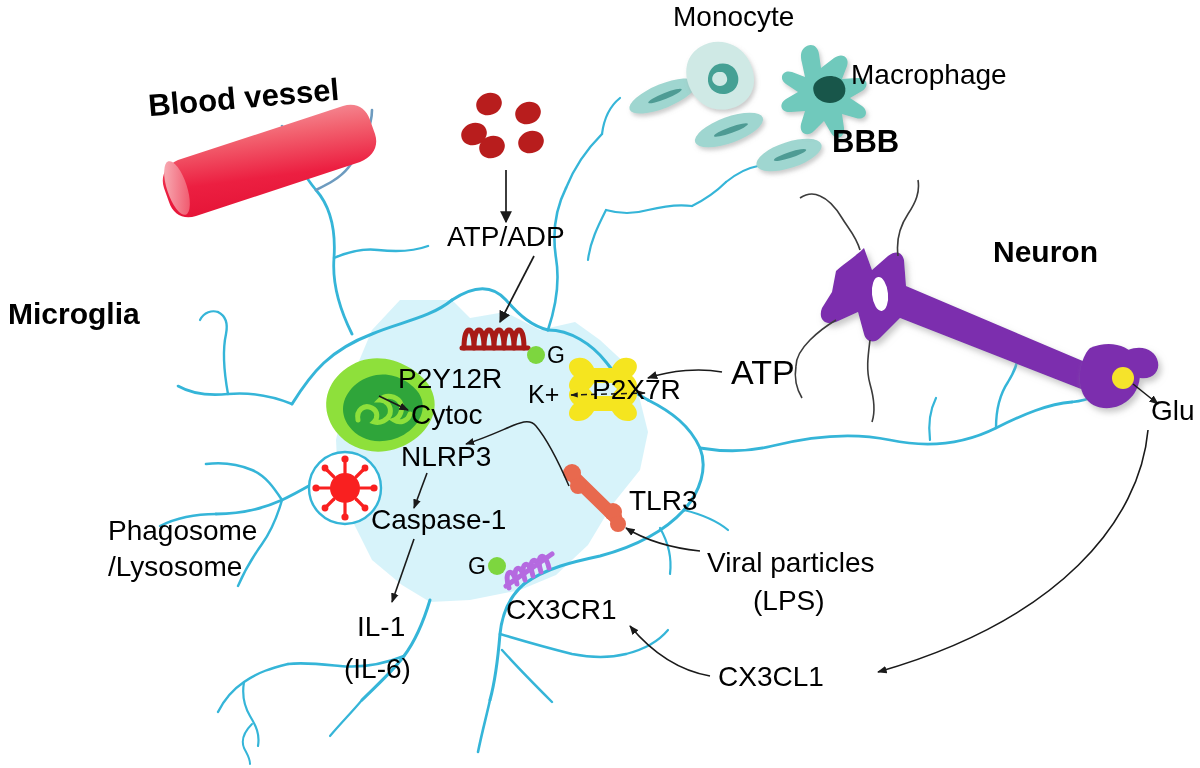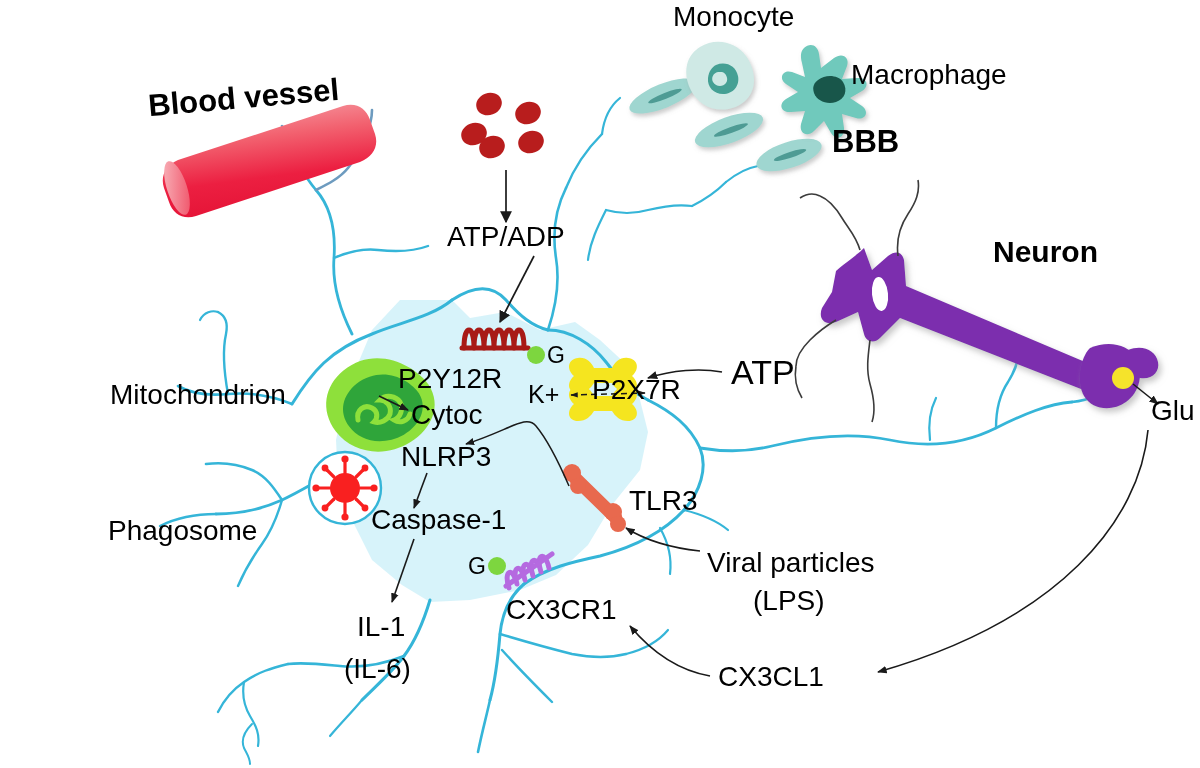--- a/index.html
+++ b/index.html
@@ -312,20 +312,21 @@
     <g>
       <path d="M1148,430 C1140,520 1060,620 878,672" fill="none" stroke="#1a1a1a" stroke-width="1.6" marker-end="url(#arrowHeadSm)"></path>
     </g>
     <g>
       <path d="M1133,384 L1158,404" fill="none" stroke="#1a1a1a" stroke-width="1.6" marker-end="url(#arrowHeadSm)"></path>
     </g>
   </svg>
 
   <div class="lbl bold-lbl" style="left:148px; top:82px; font-size:31px; transform:rotate(-5deg);">Blood vessel</div>
 
+  <div class="lbl bold-lbl" style="left:8px; top:298px; font-size:30px;">Microglia</div>
 
   <div class="lbl" style="left:673px; top:2px; font-size:28px;">Monocyte</div>
 
   <div class="lbl" style="left:851px; top:60px; font-size:28px;">Macrophage</div>
 
   <div class="lbl bold-lbl" style="left:832px; top:126px; font-size:31px;">BBB</div>
 
   <div class="lbl bold-lbl" style="left:981px; top:236px; font-size:30px;margin-left:12px;">Neuron</div>
 
   <div class="lbl" style="left:447px; top:222px; font-size:28px;">ATP/ADP</div>
@@ -333,30 +334,30 @@
   <div class="lbl" style="left:398px; top:364px; font-size:28px;">P2Y12R</div>
 
   <div class="lbl" style="left:547px; top:343px; font-size:23px;">G</div>
 
   <div class="lbl" style="left:592px; top:334px; font-size:28px;margin-top:41px;">P2X7R</div>
 
   <div class="lbl" style="left:731px; top:355px; font-size:34px;">ATP</div>
 
   <div class="lbl" style="left:528px; top:381px; font-size:25px;">K+</div>
 
-  <div class="lbl" style="left:110px; top:380px; font-size:28px;">Mitochondrion</div>
 
   <div class="lbl" style="left:411px; top:400px; font-size:28px;">Cytoc</div>
 
   <div class="lbl" style="left:401px; top:442px; font-size:28px;">NLRP3</div>
 
   <div class="lbl" style="left:371px; top:505px; font-size:28px;">Caspase-1</div>
 
   <div class="lbl" style="left:108px; top:516px; font-size:28px;">Phagosome</div>
 
+  <div class="lbl" style="left:108px; top:552px; font-size:28px;">/Lysosome</div>
 
   <div class="lbl" style="left:357px; top:612px; font-size:28px;">IL-1</div>
 
   <div class="lbl" style="left:344px; top:654px; font-size:28px;text-align:center;">(IL-6)</div>
 
   <div class="lbl" style="left:468px; top:554px; font-size:23px;">G</div>
 
   <div class="lbl" style="left:506px; top:595px; font-size:28px;">CX3CR1</div>
 
   <div class="lbl" style="left:629px; top:486px; font-size:28px;">TLR3</div>

